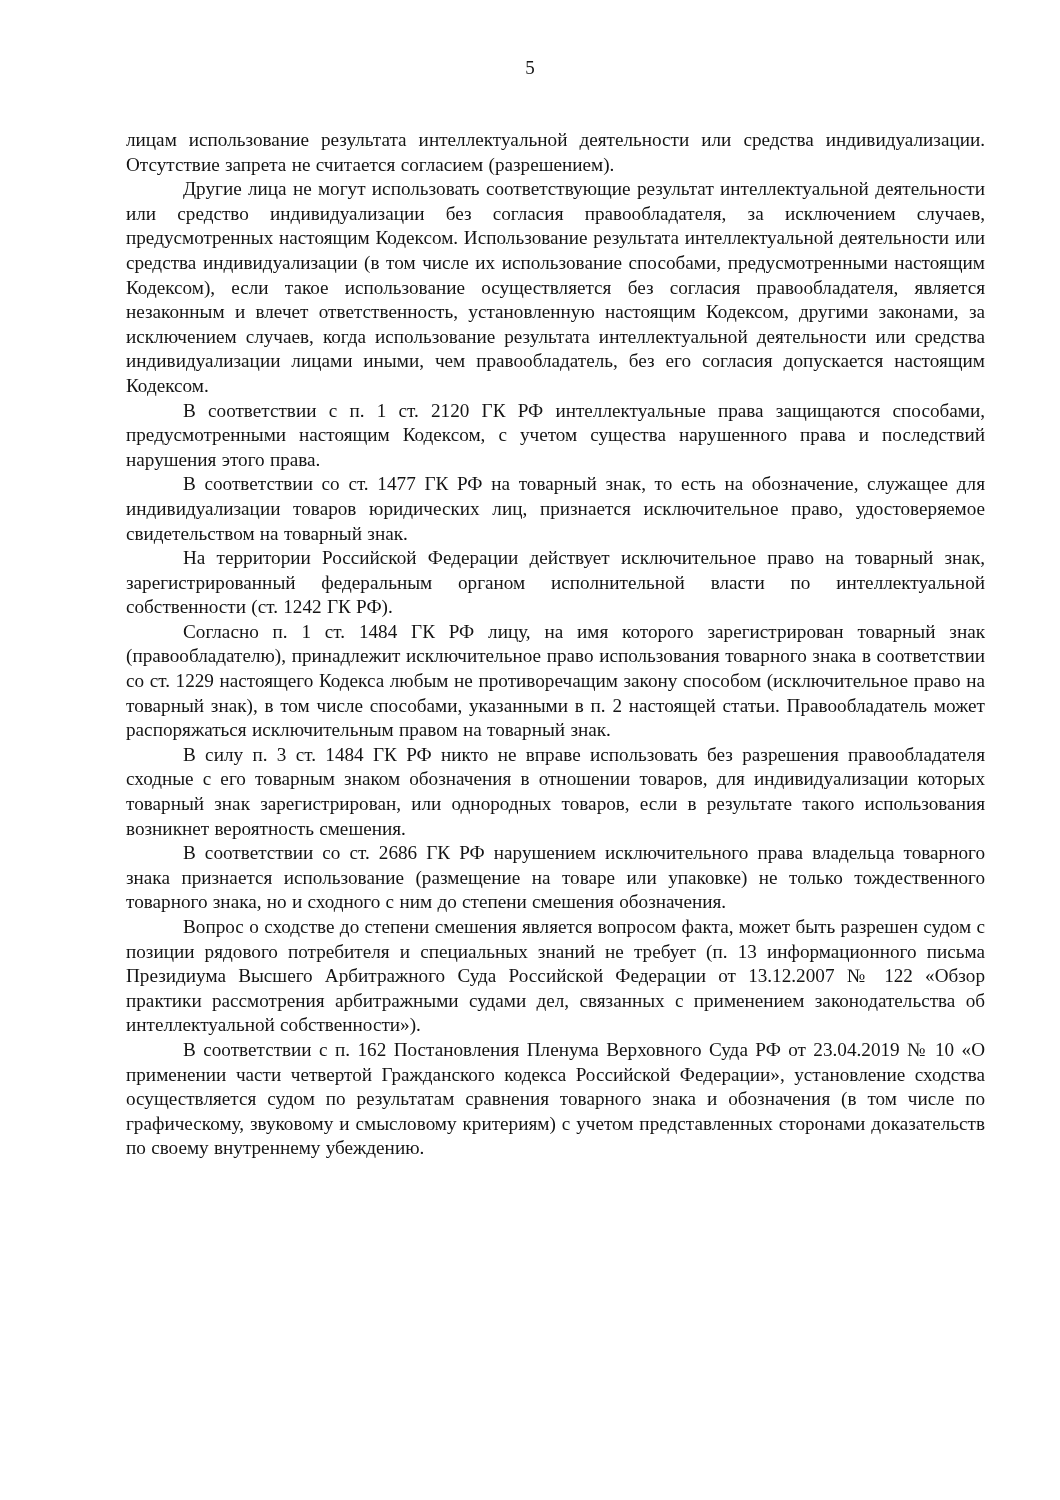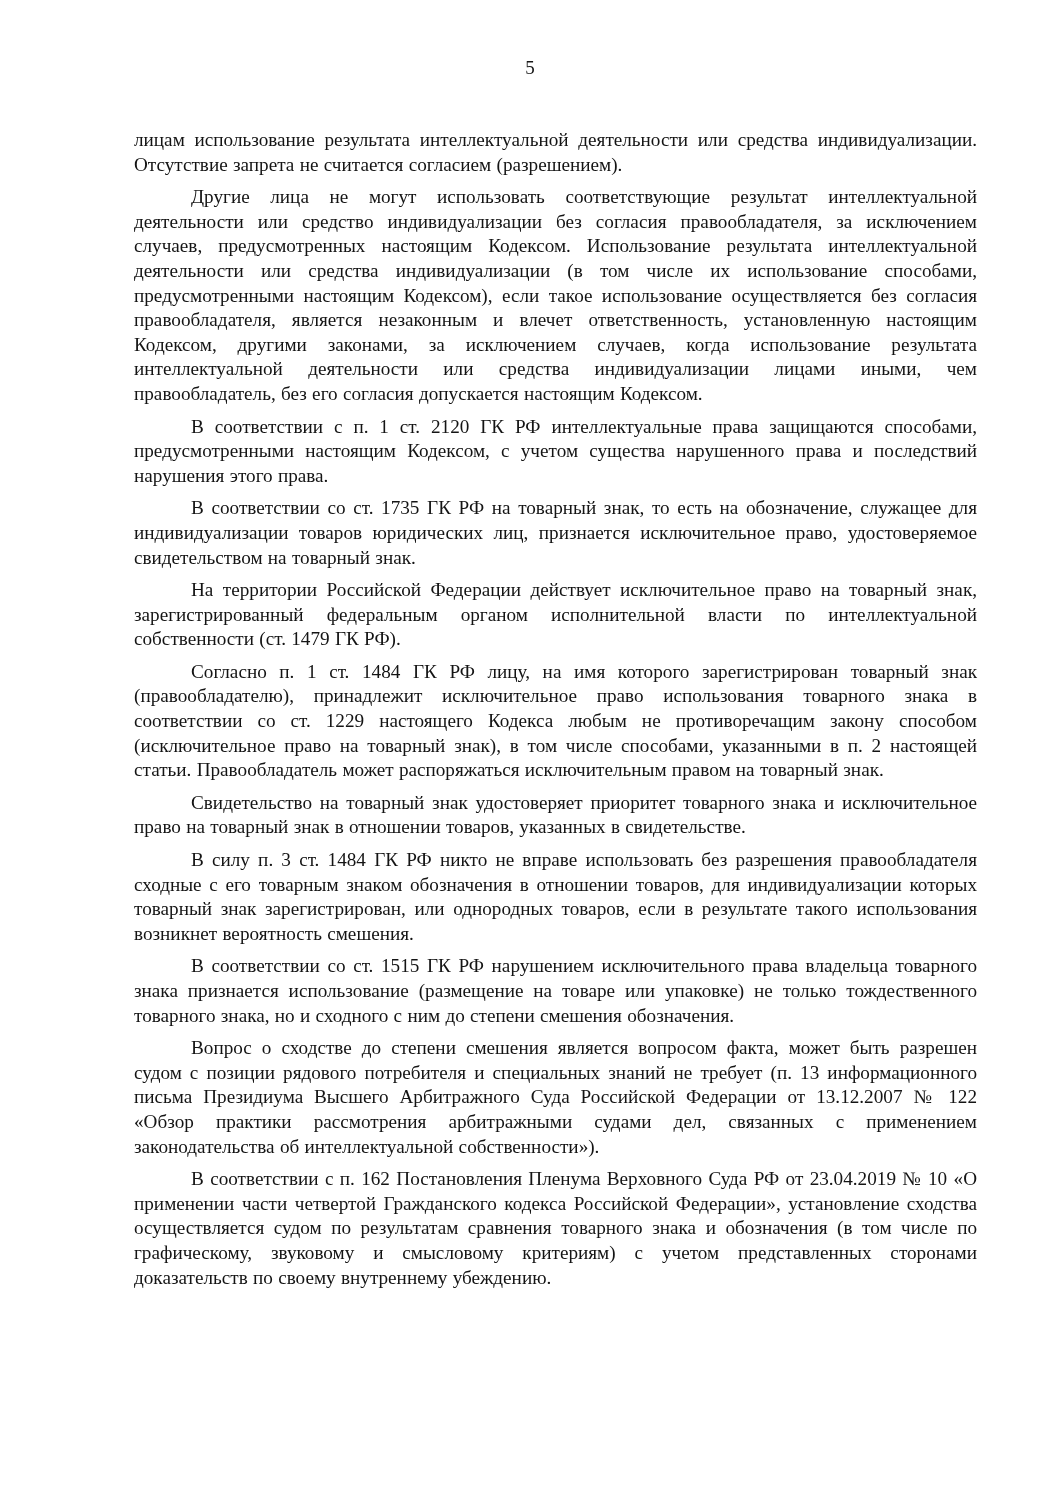--- a/index.html
+++ b/index.html
@@ -31,21 +31,21 @@
     margin: 0 0 48px 0;
   }
   .body-text {
     margin-left: 126px;
     width: 859px;
     font-size: 19.2px;
     line-height: 24.6px;
     color: #141414;
   }
   .para {
-    margin: 8px;
+    margin: 0;
     text-align: justify;
     text-align-last: left;
     text-indent: 57px;
     text-justify: inter-word;
     word-spacing: 0.5px;
   }
   .para.no-indent {
     text-indent: 0;
   }
 </style>
@@ -53,23 +53,22 @@
 <body>
 
 <div class="page">
 
   <div class="page-number">5</div>
 
   <div class="body-text">
     <p class="para no-indent">лицам использование результата интеллектуальной деятельности или средства индивидуализации. Отсутствие запрета не считается согласием (разрешением).</p>
     <p class="para">Другие лица не могут использовать соответствующие результат интеллектуальной деятельности или средство индивидуализации без согласия правообладателя, за исключением случаев, предусмотренных настоящим Кодексом. Использование результата интеллектуальной деятельности или средства индивидуализации (в том числе их использование способами, предусмотренными настоящим Кодексом), если такое использование осуществляется без согласия правообладателя, является незаконным и влечет ответственность, установленную настоящим Кодексом, другими законами, за исключением случаев, когда использование результата интеллектуальной деятельности или средства индивидуализации лицами иными, чем правообладатель, без его согласия допускается настоящим Кодексом.</p>
     <p class="para">В соответствии с п. 1 ст. 2120 ГК РФ интеллектуальные права защищаются способами, предусмотренными настоящим Кодексом, с учетом существа нарушенного права и последствий нарушения этого права.</p>
-    <p class="para">В соответствии со ст. 1735 ГК РФ на товарный знак, то есть на обозначение, служащее для индивидуализации товаров юридических лиц, признается исключительное право, удостоверяемое свидетельством на товарный знак.</p>
-    <p class="para">На территории Российской Федерации действует исключительное право на товарный знак, зарегистрированный федеральным органом исполнительной власти по интеллектуальной собственности (ст. 1479 ГК РФ).</p>
+    <p class="para">В соответствии со ст. 1477 ГК РФ на товарный знак, то есть на обозначение, служащее для индивидуализации товаров юридических лиц, признается исключительное право, удостоверяемое свидетельством на товарный знак.</p>
+    <p class="para">На территории Российской Федерации действует исключительное право на товарный знак, зарегистрированный федеральным органом исполнительной власти по интеллектуальной собственности (ст. 1242 ГК РФ).</p>
     <p class="para">Согласно п. 1 ст. 1484 ГК РФ лицу, на имя которого зарегистрирован товарный знак (правообладателю), принадлежит исключительное право использования товарного знака в соответствии со ст. 1229 настоящего Кодекса любым не противоречащим закону способом (исключительное право на товарный знак), в том числе способами, указанными в п. 2 настоящей статьи. Правообладатель может распоряжаться исключительным правом на товарный знак.</p>
-    <p class="para">Свидетельство на товарный знак удостоверяет приоритет товарного знака и исключительное право на товарный знак в отношении товаров, указанных в свидетельстве.</p>
     <p class="para">В силу п. 3 ст. 1484 ГК РФ никто не вправе использовать без разрешения правообладателя сходные с его товарным знаком обозначения в отношении товаров, для индивидуализации которых товарный знак зарегистрирован, или однородных товаров, если в результате такого использования возникнет вероятность смешения.</p>
-    <p class="para">В соответствии со ст. 1515 ГК РФ нарушением исключительного права владельца товарного знака признается использование (размещение на товаре или упаковке) не только тождественного товарного знака, но и сходного с ним до степени смешения обозначения.</p>
+    <p class="para">В соответствии со ст. 2686 ГК РФ нарушением исключительного права владельца товарного знака признается использование (размещение на товаре или упаковке) не только тождественного товарного знака, но и сходного с ним до степени смешения обозначения.</p>
     <p class="para">Вопрос о сходстве до степени смешения является вопросом факта, может быть разрешен судом с позиции рядового потребителя и специальных знаний не требует (п. 13 информационного письма Президиума Высшего Арбитражного Суда Российской Федерации от 13.12.2007 № 122 «Обзор практики рассмотрения арбитражными судами дел, связанных с применением законодательства об интеллектуальной собственности»).</p>
     <p class="para">В соответствии с п. 162 Постановления Пленума Верховного Суда РФ от 23.04.2019 № 10 «О применении части четвертой Гражданского кодекса Российской Федерации», установление сходства осуществляется судом по результатам сравнения товарного знака и обозначения (в том числе по графическому, звуковому и смысловому критериям) с учетом представленных сторонами доказательств по своему внутреннему убеждению.</p>
   </div>
 
 </div>
 
 </body></html>

